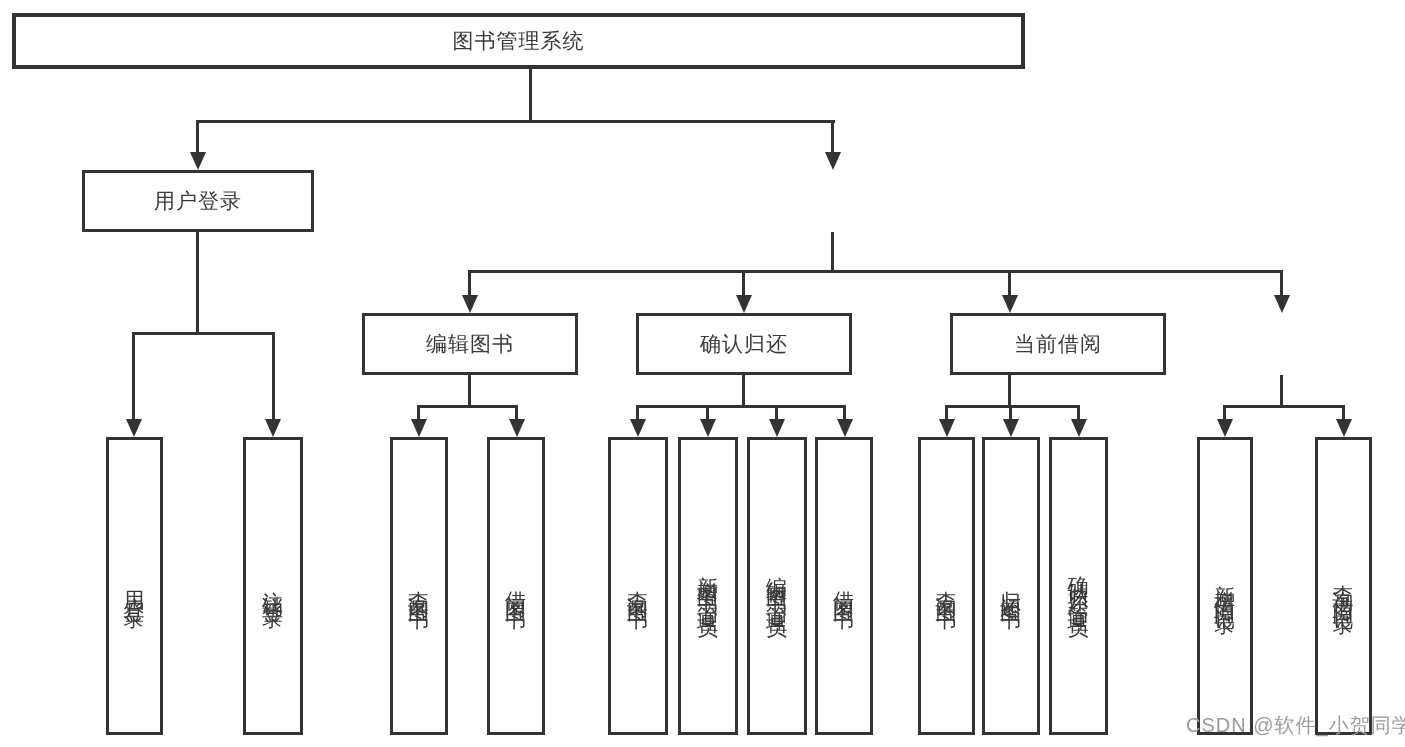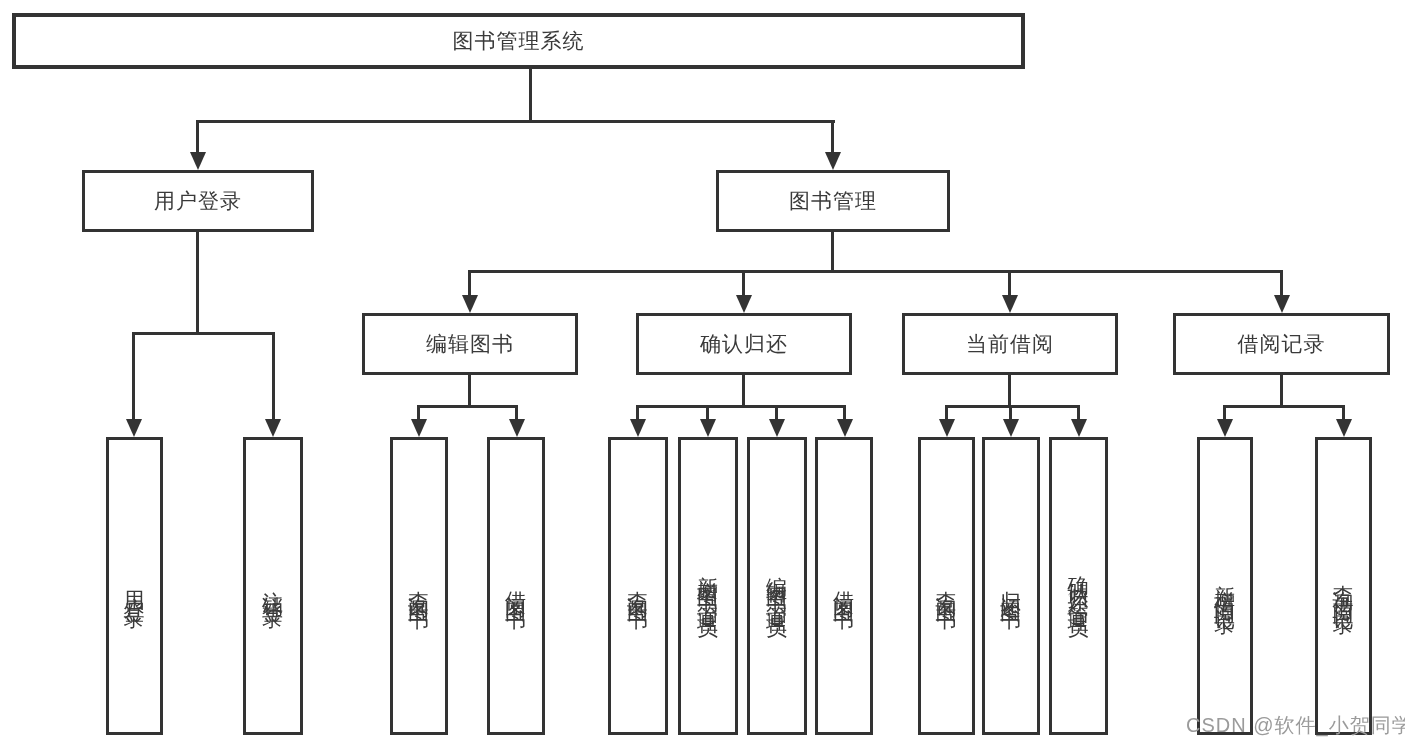--- a/index.html
+++ b/index.html
@@ -122,35 +122,29 @@
   <div class="arrow" style="left:1217px;top:419px;"></div>
   <div class="arrow" style="left:1336px;top:419px;"></div>
 
   <div class="box root" style="left:12px;top:13px;width:1013px;height:56px;">
     <span>图书管理系统</span>
   </div>
 
   <div class="box" style="left:82px;top:170px;width:232px;height:62px;">
     <span>用户登录</span>
   </div>
-  <div class="box" style="left:716px;top:170px;width:234px;height:62px;">
-    <span>图书管理</span>
-  </div>
 
   <div class="box" style="left:362px;top:313px;width:216px;height:62px;">
     <span>编辑图书</span>
   </div>
   <div class="box" style="left:636px;top:313px;width:216px;height:62px;">
     <span>确认归还</span>
   </div>
-  <div class="box" style="left:902px;top:313px;width:216px;height:62px;">
+  <div class="box" style="left:950px;top:313px;width:216px;height:62px;">
     <span>当前借阅</span>
-  </div>
-  <div class="box" style="left:1173px;top:313px;width:217px;height:62px;">
-    <span>借阅记录</span>
   </div>
 
   <div class="box leaf" style="left:106px;width:57px;">
     <span class="vtext">用户登录</span>
   </div>
   <div class="box leaf" style="left:243px;width:60px;">
     <span class="vtext">注销登录</span>
   </div>
 
   <div class="box leaf" style="left:390px;width:58px;">

